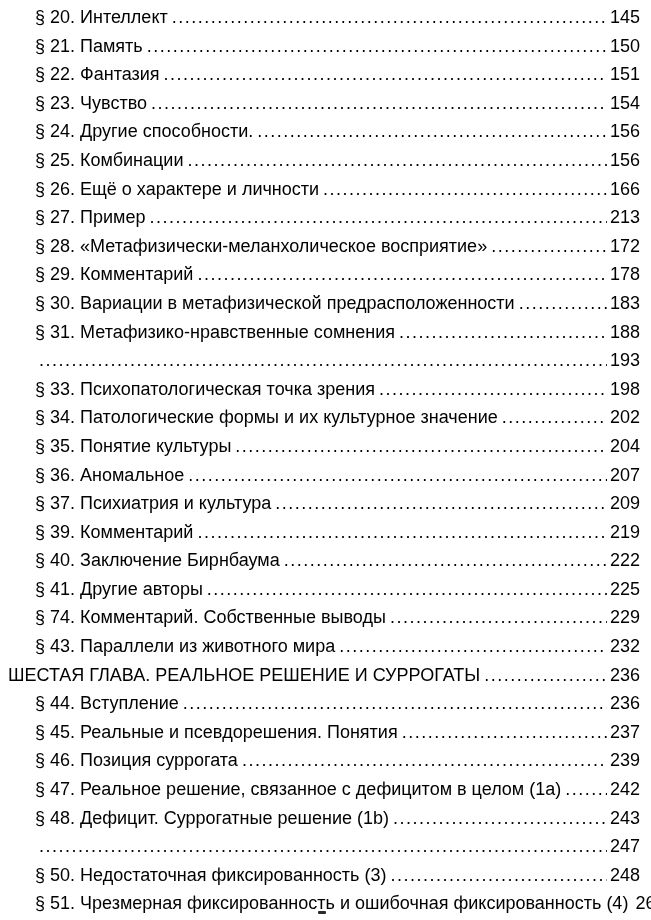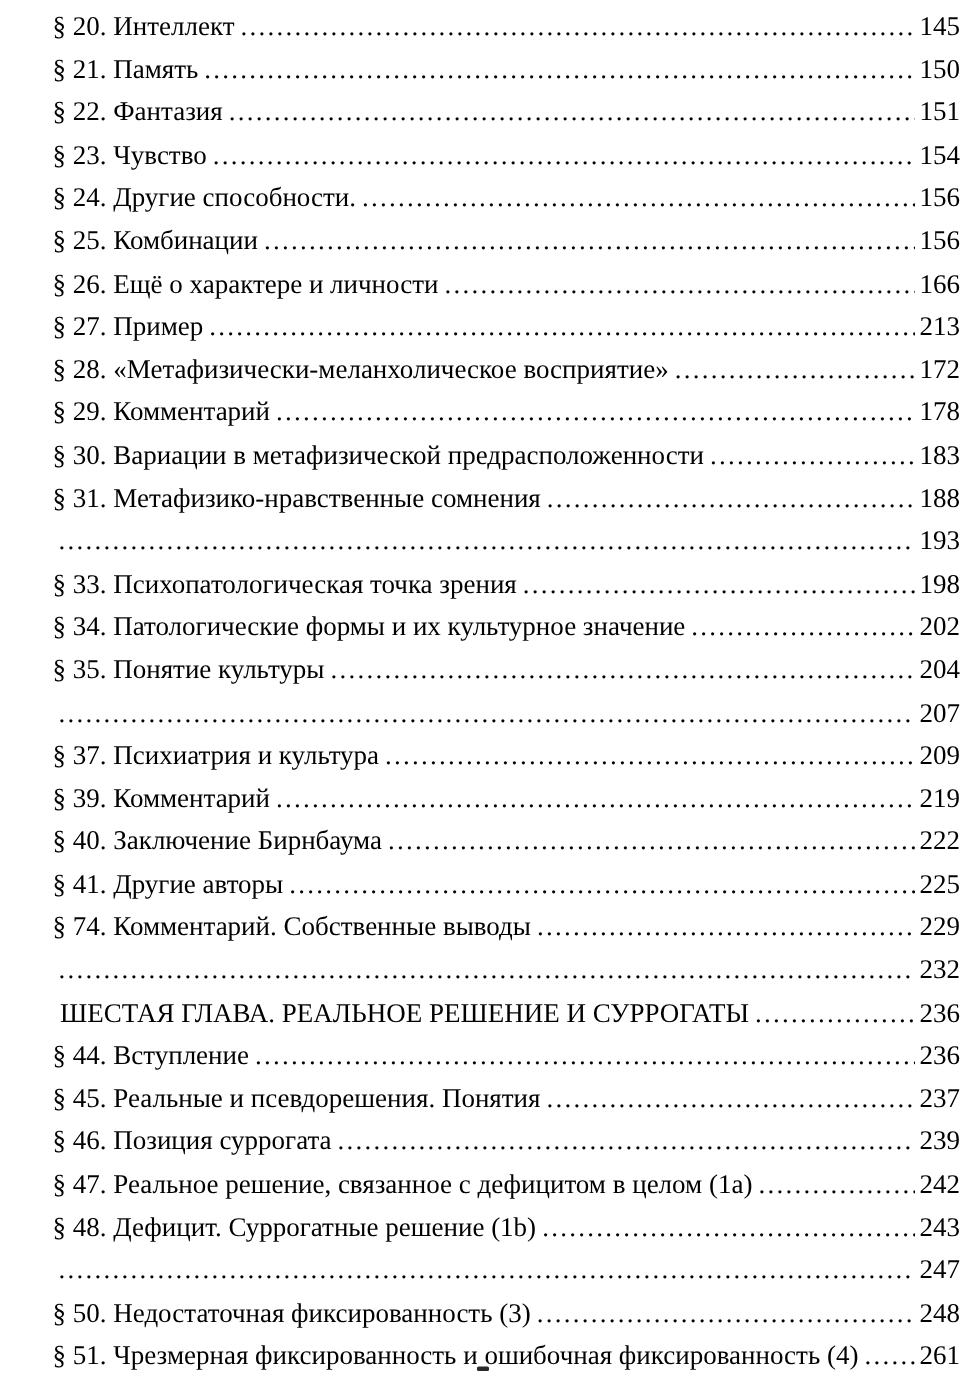--- a/index.html
+++ b/index.html
@@ -9,38 +9,37 @@
     height: 920px;
     overflow: hidden;
     background: #ffffff;
   }
   .page {
     position: relative;
     width: 651px;
     height: 764px;
     background: #ffffff;
     color: #000000;
-    font-family: Liberation Serif, serif;
+    font-family: Liberation Sans, sans-serif;
     font-size: 18px;
     box-sizing: border-box;
     padding: 3px 11px 0 8px;
   }
   #toc {
     width: 100%;
   }
   .row {
     display: flex;
     align-items: baseline;
     height: 28.6px;
     line-height: 28.6px;
     padding-left: 27px; 
   }
   .row.chapter {
     padding-left: 0;
-    margin-left: 32px;
   }
   .label {
     white-space: nowrap;
     flex: 0 0 auto;
   }
   .dots {
     flex: 1 1 0;
     min-width: 0;
     overflow: hidden;
     white-space: nowrap;
@@ -156,20 +155,21 @@
     <span class="pg">202</span>
   </div>
 
   <div class="row">
     <span class="label">§ 35. Понятие культуры</span>
     <span class="dots">........................................................................................................................................................................................................</span>
     <span class="pg">204</span>
   </div>
 
   <div class="row">
+    <span class="label">§ 36. Аномальное</span>
     <span class="dots">........................................................................................................................................................................................................</span>
     <span class="pg">207</span>
   </div>
 
   <div class="row">
     <span class="label">§ 37. Психиатрия и культура</span>
     <span class="dots">........................................................................................................................................................................................................</span>
     <span class="pg">209</span>
   </div>
 
@@ -191,20 +191,21 @@
     <span class="pg">225</span>
   </div>
 
   <div class="row">
     <span class="label">§ 74. Комментарий. Собственные выводы</span>
     <span class="dots">........................................................................................................................................................................................................</span>
     <span class="pg">229</span>
   </div>
 
   <div class="row">
+    <span class="label">§ 43. Параллели из животного мира</span>
     <span class="dots">........................................................................................................................................................................................................</span>
     <span class="pg">232</span>
   </div>
 
   <div class="row chapter">
     <span class="label">ШЕСТАЯ ГЛАВА. РЕАЛЬНОЕ РЕШЕНИЕ И СУРРОГАТЫ</span>
     <span class="dots">........................................................................................................................................................................................................</span>
     <span class="pg">236</span>
   </div>
 

